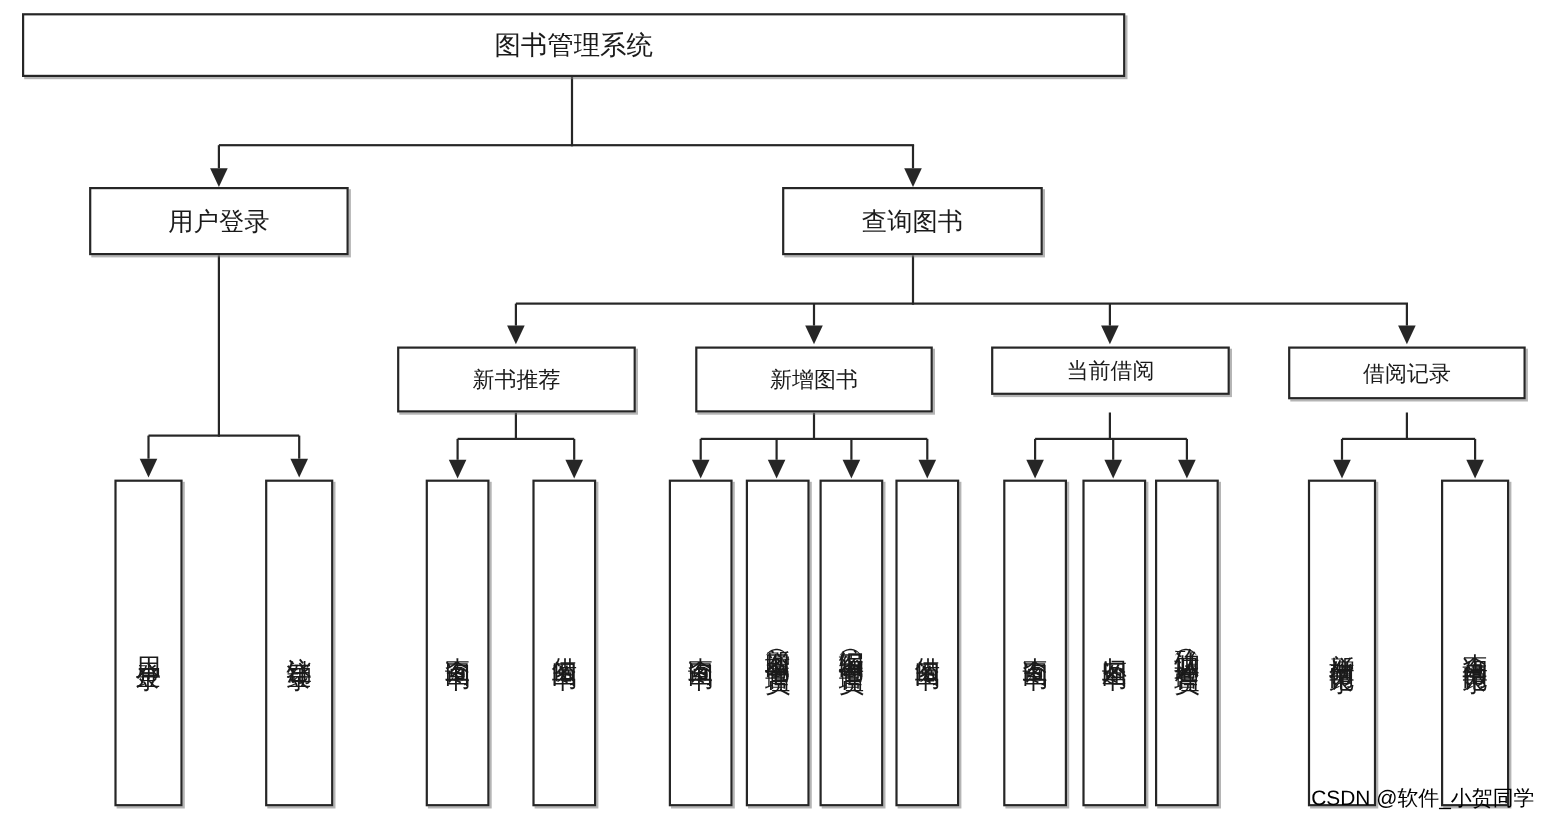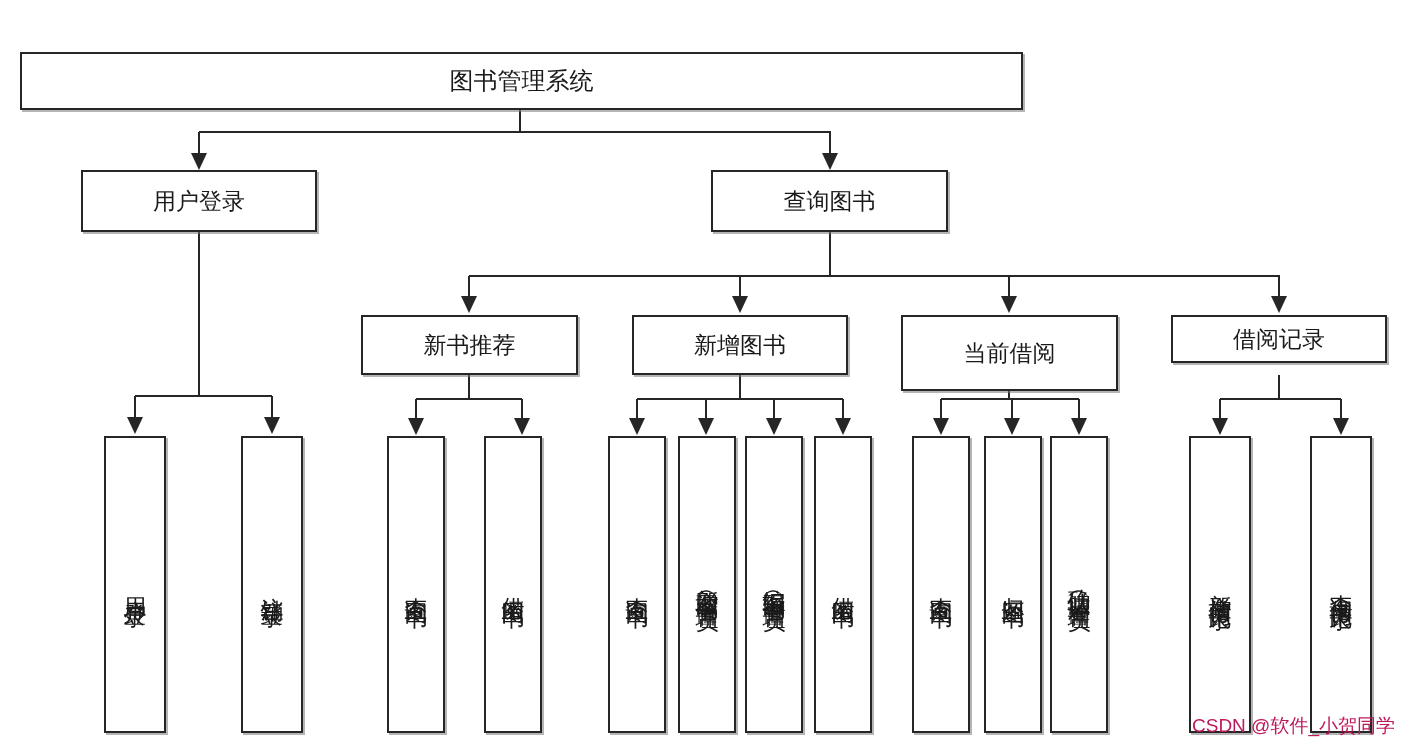--- a/index.html
+++ b/index.html
@@ -24,21 +24,21 @@
     background: #ffffff;
     border: 2px solid #262626;
     box-shadow: 2px 2px 0 0 rgba(120,120,120,0.55);
     display: flex;
     align-items: center;
     justify-content: center;
     color: #1a1a1a;
   }
   .node.root   { font-size: 24px; }
   .node.lvl2   { font-size: 23px; }
-  .node.lvl3   { font-size: 23px; }
+  .node.lvl3   { font-size: 20px; }
   
   .node.leaf {
     font-size: 23px;
     writing-mode: vertical-rl;
     text-orientation: upright;
     letter-spacing: 3px;
     line-height: 1;
     padding: 4px 0;
   }
   .node.leaf .vtext {
@@ -57,21 +57,21 @@
     position: absolute;
     width: 0;
     height: 0;
     border-left: 8px solid transparent;
     border-right: 8px solid transparent;
     border-top: 17px solid #262626;
   }
   
   #watermark {
     position: absolute;
-    color: #be185d;
+    color: #000000;
     font-size: 19px;
     white-space: nowrap;
     pointer-events: none;
   }
 </style>
 </head>
 <body>
 
 <div id="canvas">
 
@@ -124,36 +124,36 @@
       <div class="arrow" style="left: 1071px; top: 418px;"></div>
       <div class="vline" style="left: 1278px; top: 375px; height: 25px;"></div>
       <div class="hline" style="left: 1220px; top: 398px; width: 121px;"></div>
       <div class="vline" style="left: 1219px; top: 399px; height: 19px;"></div>
       <div class="arrow" style="left: 1212px; top: 418px;"></div>
       <div class="vline" style="left: 1340px; top: 399px; height: 19px;"></div>
       <div class="arrow" style="left: 1333px; top: 418px;"></div>
     </div>
 
   <div id="node-layer">
-      <div class="node root" style="left: 20px; top: 12px; width: 1003px; height: 58px; margin-top: 40px;">
+      <div class="node root" style="left: 20px; top: 12px; width: 1003px; height: 58px;">
         <span class="htext">图书管理系统</span>
       </div>
       <div class="node lvl2" style="left: 81px; top: 170px; width: 236px; height: 62px;">
         <span class="htext">用户登录</span>
       </div>
       <div class="node lvl2" style="left: 711px; top: 170px; width: 237px; height: 62px;">
         <span class="htext">查询图书</span>
       </div>
       <div class="node lvl3" style="left: 361px; top: 315px; width: 217px; height: 60px;">
         <span class="htext">新书推荐</span>
       </div>
       <div class="node lvl3" style="left: 632px; top: 315px; width: 216px; height: 60px;">
         <span class="htext">新增图书</span>
       </div>
-      <div class="node lvl3" style="left: 901px; top: 315px; width: 217px; height: 76px;">
+      <div class="node lvl3" style="left: 901px; top: 315px; width: 217px; height: 44px;">
         <span class="htext">当前借阅</span>
       </div>
       <div class="node lvl3" style="left: 1171px; top: 315px; width: 216px; height: 48px;">
         <span class="htext">借阅记录</span>
       </div>
       <div class="node leaf" style="left: 104px; top: 436px; width: 62px; height: 297px;">
         <span class="vtext">用户登录</span>
       </div>
       <div class="node leaf" style="left: 241px; top: 436px; width: 62px; height: 297px;">
         <span class="vtext">注销登录</span>

